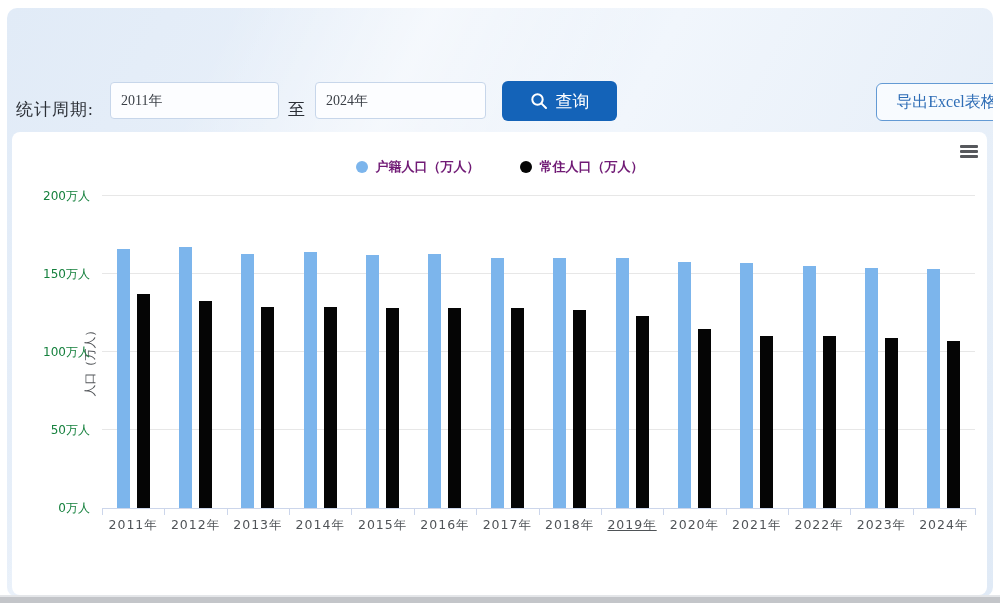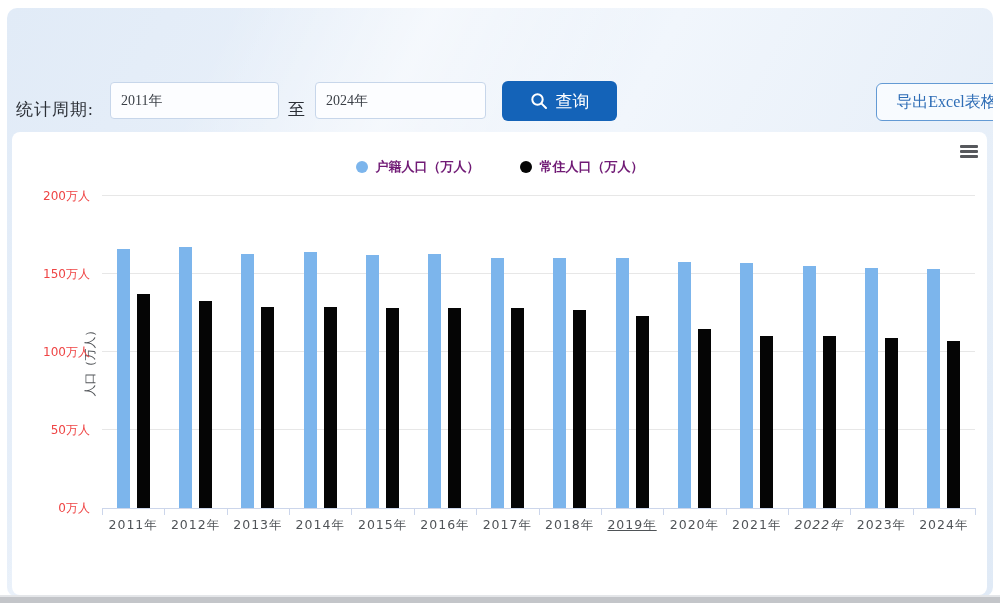--- a/index.html
+++ b/index.html
@@ -52,21 +52,21 @@
   .legend-item{display:flex;align-items:center;gap:8px;cursor:pointer;}
   .legend-marker{width:12px;height:12px;border-radius:50%;}
   .legend-text{font-size:13px;font-weight:700;color:#701a75;}
   .plot{
     position:absolute;left:90px;top:64px;height:312px;right:12px;
     border-bottom:1px solid #ccd6eb;
   }
   .gridline{position:absolute;left:0;right:0;height:1px;background:#e7e7e7;}
   .ytick{
     position:absolute;left:-12px;transform:translate(-100%,50%);white-space:nowrap;
-    font-size:12px;color:#ef4444;
+    font-size:12px;color:#15803d;
   }
   .xtick{position:absolute;top:100%;width:1px;height:7px;background:#ccd6eb;}
   .bar{position:absolute;bottom:0;width:13px;}
   .xlabel{
     position:absolute;top:calc(100% + 9px);transform:translateX(-50%);white-space:nowrap;
     font-size:12.5px;color:#4f5357;letter-spacing:1px;
   }
   .y-title{
     position:absolute;left:-72px;top:50%;transform:rotate(-90deg);transform-origin:center;
     font-size:12px;color:#53565a;white-space:nowrap;width:120px;text-align:center;
@@ -173,21 +173,21 @@
         <div class="bar" style="left: calc(60.7143% + 3.5px); height: 61.5%; background: rgb(5, 5, 5);"></div>
         <div class="xlabel" style="left: 60.7143%; text-decoration: underline;">2019年</div>
         <div class="bar" style="left: calc(67.8571% - 16.5px); height: 79%; background: rgb(124, 181, 236);"></div>
         <div class="bar" style="left: calc(67.8571% + 3.5px); height: 57.5%; background: rgb(5, 5, 5);"></div>
         <div class="xlabel" style="left: 67.8571%;">2020年</div>
         <div class="bar" style="left: calc(75% - 16.5px); height: 78.5%; background: rgb(124, 181, 236);"></div>
         <div class="bar" style="left: calc(75% + 3.5px); height: 55%; background: rgb(5, 5, 5);"></div>
         <div class="xlabel" style="left: 75%;">2021年</div>
         <div class="bar" style="left: calc(82.1429% - 16.5px); height: 77.5%; background: rgb(124, 181, 236);"></div>
         <div class="bar" style="left: calc(82.1429% + 3.5px); height: 55%; background: rgb(5, 5, 5);"></div>
-        <div class="xlabel" style="left: 82.1429%; font-style: italic;">2022年</div>
+        <div class="xlabel" style="left: 82.1429%;">2022年</div>
         <div class="bar" style="left: calc(89.2857% - 16.5px); height: 77%; background: rgb(124, 181, 236);"></div>
         <div class="bar" style="left: calc(89.2857% + 3.5px); height: 54.5%; background: rgb(5, 5, 5);"></div>
         <div class="xlabel" style="left: 89.2857%;">2023年</div>
         <div class="bar" style="left: calc(96.4286% - 16.5px); height: 76.5%; background: rgb(124, 181, 236);"></div>
         <div class="bar" style="left: calc(96.4286% + 3.5px); height: 53.5%; background: rgb(5, 5, 5);"></div>
         <div class="xlabel" style="left: 96.4286%;">2024年</div>
       </div>
 
   </div>
 

